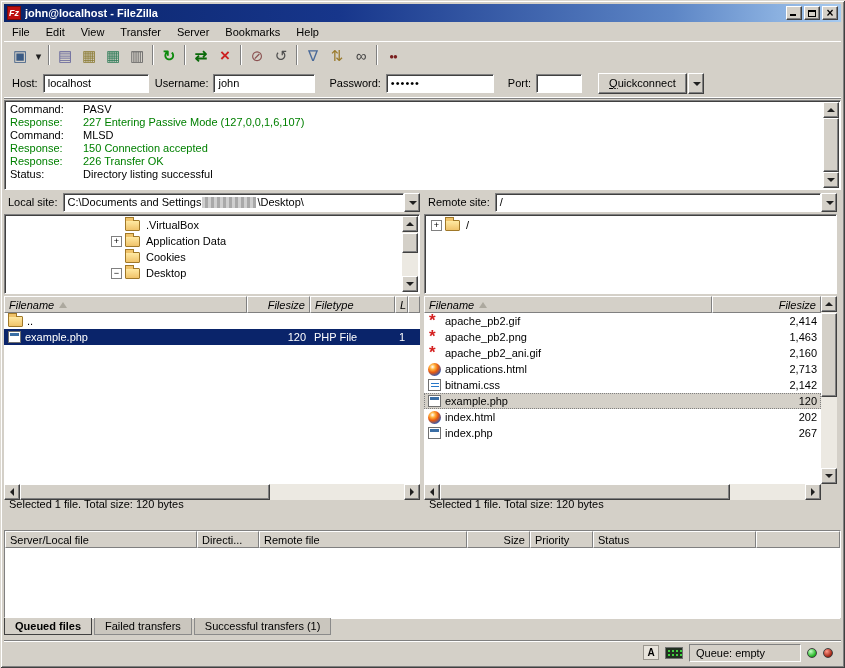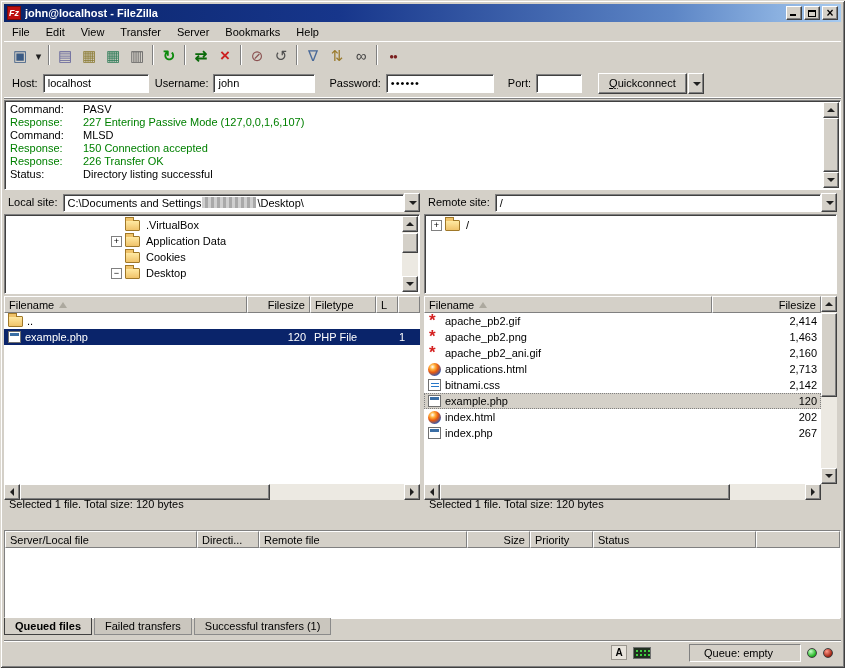--- a/index.html
+++ b/index.html
@@ -82,21 +82,21 @@
   .sb-btn{position:absolute;width:16px;height:16px;background:#d4d0c8;border:1px solid;border-color:#fff #404040 #404040 #fff;
     box-shadow:inset -1px -1px 0 #808080;display:flex;align-items:center;justify-content:center;padding:0;}
   .sb-up{top:0;left:0;} .sb-down{bottom:0;left:0;} .sb-left{left:0;top:0;} .sb-right{right:0;top:0;}
   .sb-thumb{position:absolute;background:#d4d0c8;border:1px solid;border-color:#fff #404040 #404040 #fff;box-shadow:inset -1px -1px 0 #808080;}
 
   
   .site-row{position:absolute;height:20px;display:flex;align-items:center;}
   #local-site-row{left:4px;top:192px;width:416px;}
   #remote-site-row{left:424px;top:192px;width:413px;}
   .site-label{margin:0 5px 0 4px;white-space:nowrap;}
-  .combo{flex:1;display:flex;height:19px;align-items:flex-end;}
+  .combo{flex:1;display:flex;height:19px;}
   .combo-text{flex:1;padding:2px 4px;white-space:nowrap;overflow:hidden;display:flex;align-items:center;}
   .combo-drop{width:16px;height:19px;position:relative;flex:none;}
   .combo-drop .tri-down{position:absolute;left:4px;top:7px;}
   .redacted{display:inline-block;width:54px;height:11px;margin:0 1px;vertical-align:middle;
     background:repeating-linear-gradient(90deg,#cfcfcf 0 3px,#a9a9a9 3px 6px);}
 
   
   .tree-panel{position:absolute;background:#fff;padding-top:2px;overflow:hidden;}
   #local-tree{left:4px;top:214px;width:416px;height:80px;}
   #remote-tree{left:424px;top:214px;width:413px;height:80px;}
@@ -117,21 +117,21 @@
   .fi-image{width:13px;height:12px;}
   .fi-image::before{content:"*";position:absolute;top:-3px;left:1px;font-size:17px;font-weight:bold;color:#d42020;line-height:17px;}
   .fi-html{width:13px;height:13px;border-radius:50%;
     background:radial-gradient(circle at 35% 30%,#ffffff 0%,#ffb03a 22%,#e85a10 45%,#2858b8 78%,#183878 100%);}
   .fi-css{width:13px;height:12px;background:#fff;border:1px solid #707070;}
   .fi-css::before{content:"";position:absolute;left:2px;top:3px;width:8px;height:1px;background:#2878c8;box-shadow:0 3px 0 #2878c8;}
   .fi-ico{width:13px;height:12px;background:linear-gradient(90deg,#d83030 50%,#3050d8 50%);}
   .fi-ico::before{content:"";position:absolute;left:0;bottom:0;width:100%;height:50%;background:linear-gradient(90deg,#30a830 50%,#d8c030 50%);}
 
   
-  .list-header{position:absolute;display:flex;background:#14532d;height:17px;}
+  .list-header{position:absolute;display:flex;background:#14532d;height:17px;font-style:italic;}
   #local-header{left:4px;top:296px;width:416px;}
   #remote-header{left:424px;top:296px;width:397px;}
   .hcell{height:17px;border:1px solid;border-color:#fff #808080 #808080 #fff;background:#d4d0c8;padding:1px 4px;
     display:flex;align-items:center;white-space:nowrap;overflow:hidden;flex:none;}
   .hcell.right{justify-content:flex-end;}
   .hfill{flex:1;min-width:0;}
   .sort-arrow{width:0;height:0;border-left:4px solid transparent;border-right:4px solid transparent;border-bottom:6px solid #aca89e;margin-left:5px;}
 
   .file-list{position:absolute;background:#fff;overflow:hidden;}
   #local-list{left:4px;top:313px;width:416px;height:171px;}
@@ -161,21 +161,21 @@
   .qtab{height:17px;padding:1px 10px;background:#cac6be;border:1px solid #8a8a8a;border-top:none;display:flex;align-items:center;white-space:nowrap;}
   .qtab.active{background:#d4d0c8;font-weight:bold;border-color:#404040;}
 
   
   #statusbar{position:absolute;left:4px;top:640px;width:837px;height:24px;border-top:1px solid #808080;
     box-shadow:inset 0 1px 0 #fff;display:flex;align-items:center;justify-content:flex-end;padding:0 8px;gap:6px;}
   .sb-ico-a{width:16px;height:15px;border:1px solid #9a968e;display:flex;align-items:center;justify-content:center;
     font-weight:bold;font-size:10px;background:#e8e4dc;flex:none;}
   .sb-ico-pad{width:18px;height:12px;background:#203020;border:1px solid #707070;flex:none;
     background-image:radial-gradient(#40d040 1px,transparent 1.2px);background-size:4px 4px;background-position:1px 1px;}
-  .sb-panel{height:18px;min-width:112px;border:1px solid;border-color:#808080 #fff #fff #808080;display:flex;align-items:center;padding:1px 14px;margin-left:32px;}
+  .sb-panel{height:18px;min-width:112px;border:1px solid;border-color:#808080 #fff #fff #808080;display:flex;align-items:center;padding:1px 6px;}
   .led{width:10px;height:10px;border-radius:50%;border:1px solid #404040;flex:none;}
   #led-green{background:radial-gradient(circle at 35% 30%,#c8ffc8,#28b828 65%,#117011);}
   #led-red{background:radial-gradient(circle at 35% 30%,#ff9a8a,#a82a1a 65%,#5e1208);}
 </style>
 </head>
 <body>
 
 <div id="window">
 
   <div id="titlebar">
@@ -381,21 +381,21 @@
   </div>
 
   <div id="local-header" class="list-header">
       <div class="hcell" style="width: 243px;">
         <span>Filename</span>
         <span class="sort-arrow"></span>
       </div>
       <div class="hcell right" style="width: 63px;">
         <span>Filesize</span>
       </div>
-      <div class="hcell" style="width: 66px; text-align: right;">
+      <div class="hcell" style="width: 85px; text-align: right;">
         <span>Filetype</span>
       </div>
       <div class="hcell" style="flex: 1 1 0%;">
         <span>L</span>
       </div>
       <div class="hcell hfill"></div>
     </div>
   <div id="remote-header" class="list-header">
       <div class="hcell" style="width: 288px;">
         <span>Filename</span>

